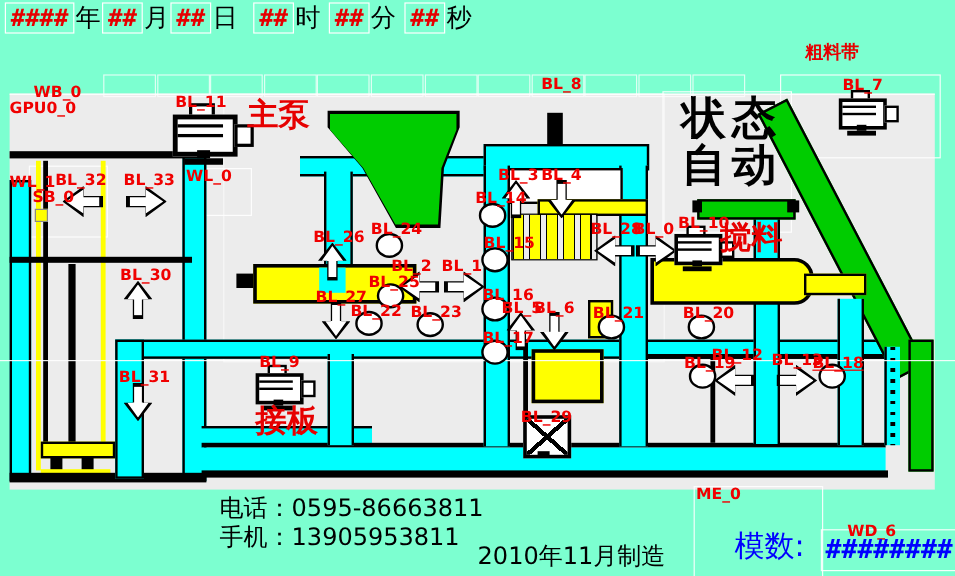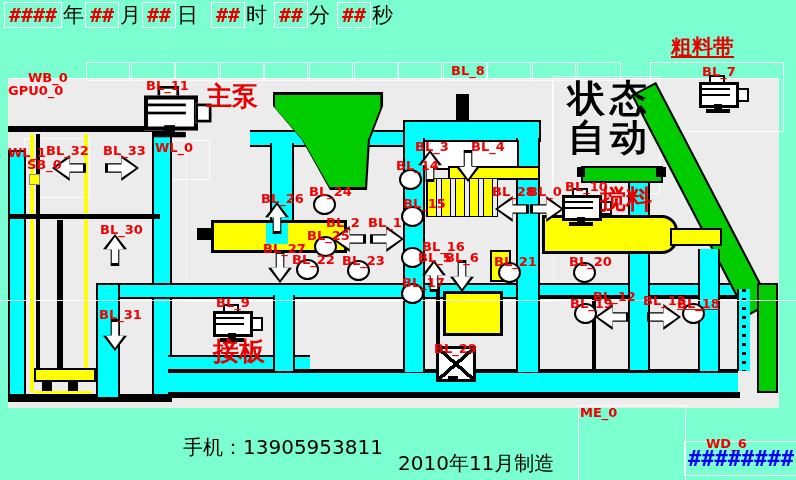--- a/index.html
+++ b/index.html
@@ -126,23 +126,27 @@
   </div>
 
   <div class="wbox" style="left:552px;top:76px;width:106px;height:116px;z-index:4;"></div>
   <div class="wbox" style="left:650px;top:62px;width:132px;height:68px;z-index:4;"></div>
   <div class="wbox" style="left:152px;top:140px;width:56px;height:38px;z-index:4;"></div>
   <div class="wbox" style="left:24px;top:138px;width:64px;height:58px;z-index:4;"></div>
   <div class="wbox" style="left:186px;top:78px;width:366px;height:222px;z-index:4;border-color:rgba(255,255,255,.6);"></div>
   <div class="sh" style="left:0;top:300px;width:796px;height:1px;background:rgba(255,255,255,.9);z-index:15;"></div>
 
   <div class="wbox" style="left:578px;top:405px;width:106px;height:74px;z-index:20;"></div>
+  <div class="modlabel">模数:</div>
   <div class="wbox" style="left:684px;top:441px;width:111px;height:33px;z-index:20;"></div>
   <div class="modval">########</div>
 
+  <div class="foot" style="left:183px;top:410px;">
+    <span>电话：</span><span>0595-86663811</span>
+  </div>
   <div class="foot" style="left:183px;top:434px;">
     <span>手机：</span><span>13905953811</span>
   </div>
   <div class="foot" style="left:398px;top:450px;">2010年11月制造</div>
 
   <div id="tags-layer">
       <div class="tag" style="left: 8px; top: 84px;">GPU0_0</div>
       <div class="tag" style="left: 28px; top: 71px;">WB_0</div>
       <div class="tag" style="left: 146px; top: 79px;">BL_11</div>
       <div style="position: absolute; left: 144px; top: 86px; width: 44px; height: 40px; z-index: 26; transform: scale(1.35); transform-origin: 0px 0px;">
@@ -174,21 +178,21 @@
       <div style="position: absolute; left: 105px; top: 155px; width: 34px; height: 26px; background: rgb(0, 0, 0); clip-path: polygon(0% 32%, 48% 32%, 48% 0%, 100% 50%, 48% 100%, 48% 68%, 0% 68%); z-index: 26;">
         <div style="position: absolute; inset: 3px; background: rgb(255, 255, 255); clip-path: polygon(0% 32%, 48% 32%, 48% 0%, 100% 50%, 48% 100%, 48% 68%, 0% 68%);"></div>
       </div>
       <div class="tag" style="left: 155px; top: 141px;">WL_0</div>
       <div class="tag" style="left: 27px; top: 158px;">SB_0</div>
       <div style="position: absolute; left: 29px; top: 174px; width: 9px; height: 9px; background: rgb(255, 255, 0); border: 1px solid rgb(136, 136, 136); z-index: 26;"></div>
       <div class="tag" style="left: 415px; top: 140px;">BL_3</div>
       <div style="position: absolute; left: 418px; top: 150px; width: 24px; height: 32px; background: rgb(0, 0, 0); clip-path: polygon(32% 100%, 32% 48%, 0% 48%, 50% 0%, 100% 48%, 68% 48%, 68% 100%); z-index: 26;">
         <div style="position: absolute; inset: 3px; background: rgb(255, 255, 255); clip-path: polygon(32% 100%, 32% 48%, 0% 48%, 50% 0%, 100% 48%, 68% 48%, 68% 100%);"></div>
       </div>
-      <div class="tag" style="left: 471px; top: 140px;">BL_4</div>
+      <div class="tag" style="left: 451px; top: 140px;">BL_4</div>
       <div style="position: absolute; left: 456px; top: 150px; width: 24px; height: 32px; background: rgb(0, 0, 0); clip-path: polygon(32% 0%, 32% 52%, 0% 52%, 50% 100%, 100% 52%, 68% 52%, 68% 0%); z-index: 26;">
         <div style="position: absolute; inset: 3px; background: rgb(255, 255, 255); clip-path: polygon(32% 0%, 32% 52%, 0% 52%, 50% 100%, 100% 52%, 68% 52%, 68% 0%);"></div>
       </div>
       <div class="tag" style="left: 396px; top: 159px;">BL_14</div>
       <div style="position: absolute; left: 399px; top: 169px; width: 19px; height: 17px; background: rgb(255, 255, 255); border: 2px solid rgb(0, 0, 0); border-radius: 50%; z-index: 26;"></div>
       <div class="tag" style="left: 261px; top: 192px;">BL_26</div>
       <div style="position: absolute; left: 265px; top: 202px; width: 24px; height: 32px; background: rgb(0, 0, 0); clip-path: polygon(32% 100%, 32% 48%, 0% 48%, 50% 0%, 100% 48%, 68% 48%, 68% 100%); z-index: 26;">
         <div style="position: absolute; inset: 3px; background: rgb(255, 255, 255); clip-path: polygon(32% 100%, 32% 48%, 0% 48%, 50% 0%, 100% 48%, 68% 48%, 68% 100%);"></div>
       </div>
       <div class="tag" style="left: 309px; top: 185px;">BL_24</div>
@@ -224,21 +228,21 @@
       <div class="tag" style="left: 307px; top: 229px;">BL_25</div>
       <div style="position: absolute; left: 314px; top: 236px; width: 19px; height: 17px; background: rgb(255, 255, 255); border: 2px solid rgb(0, 0, 0); border-radius: 50%; z-index: 26;"></div>
       <div class="tag" style="left: 263px; top: 242px;">BL_27</div>
       <div style="position: absolute; left: 268px; top: 251px; width: 24px; height: 32px; background: rgb(0, 0, 0); clip-path: polygon(32% 0%, 32% 52%, 0% 52%, 50% 100%, 100% 52%, 68% 52%, 68% 0%); z-index: 26;">
         <div style="position: absolute; inset: 3px; background: rgb(255, 255, 255); clip-path: polygon(32% 0%, 32% 52%, 0% 52%, 50% 100%, 100% 52%, 68% 52%, 68% 0%);"></div>
       </div>
       <div class="tag" style="left: 292px; top: 253px;">BL_22</div>
       <div style="position: absolute; left: 296px; top: 259px; width: 19px; height: 17px; background: rgb(255, 255, 255); border: 2px solid rgb(0, 0, 0); border-radius: 50%; z-index: 26;"></div>
       <div class="tag" style="left: 342px; top: 254px;">BL_23</div>
       <div style="position: absolute; left: 347px; top: 260px; width: 19px; height: 17px; background: rgb(255, 255, 255); border: 2px solid rgb(0, 0, 0); border-radius: 50%; z-index: 26;"></div>
-      <div class="tag" style="left: 422px; top: 240px;">BL_16</div>
+      <div class="tag" style="left: 402px; top: 240px;">BL_16</div>
       <div style="position: absolute; left: 401px; top: 247px; width: 19px; height: 17px; background: rgb(255, 255, 255); border: 2px solid rgb(0, 0, 0); border-radius: 50%; z-index: 26;"></div>
       <div class="tag" style="left: 418px; top: 251px;">BL_5</div>
       <div style="position: absolute; left: 422px; top: 260px; width: 24px; height: 32px; background: rgb(0, 0, 0); clip-path: polygon(32% 100%, 32% 48%, 0% 48%, 50% 0%, 100% 48%, 68% 48%, 68% 100%); z-index: 26;">
         <div style="position: absolute; inset: 3px; background: rgb(255, 255, 255); clip-path: polygon(32% 100%, 32% 48%, 0% 48%, 50% 0%, 100% 48%, 68% 48%, 68% 100%);"></div>
       </div>
       <div class="tag" style="left: 445px; top: 251px;">BL_6</div>
       <div style="position: absolute; left: 450px; top: 260px; width: 24px; height: 32px; background: rgb(0, 0, 0); clip-path: polygon(32% 0%, 32% 52%, 0% 52%, 50% 100%, 100% 52%, 68% 52%, 68% 0%); z-index: 26;">
         <div style="position: absolute; inset: 3px; background: rgb(255, 255, 255); clip-path: polygon(32% 0%, 32% 52%, 0% 52%, 50% 100%, 100% 52%, 68% 52%, 68% 0%);"></div>
       </div>
       <div class="tag" style="left: 402px; top: 276px;">BL_17</div>
@@ -278,17 +282,17 @@
       <div style="position: absolute; left: 647px; top: 304px; width: 34px; height: 26px; background: rgb(0, 0, 0); clip-path: polygon(0% 32%, 48% 32%, 48% 0%, 100% 50%, 48% 100%, 48% 68%, 0% 68%); z-index: 26;">
         <div style="position: absolute; inset: 3px; background: rgb(255, 255, 255); clip-path: polygon(0% 32%, 48% 32%, 48% 0%, 100% 50%, 48% 100%, 48% 68%, 0% 68%);"></div>
       </div>
       <div class="tag" style="left: 677px; top: 297px; text-decoration: underline;">BL_18</div>
       <div style="position: absolute; left: 682px; top: 303px; width: 19px; height: 17px; background: rgb(255, 255, 255); border: 2px solid rgb(0, 0, 0); border-radius: 50%; z-index: 26;"></div>
       <div class="tag" style="left: 580px; top: 406px;">ME_0</div>
       <div class="tag" style="left: 687px; top: 437px; padding-left: 19px;">WD_6</div>
     </div>
   <div id="ann-layer">
       <div class="ann" style="left: 206px; top: 83px; font-size: 26px;">主泵</div>
-      <div class="ann" style="left: 671px; top: 36px; font-size: 21px; text-decoration: underline;">粗料带</div>
+      <div class="ann" style="left: 671px; top: 36px; font-size: 15px;">粗料带</div>
       <div class="ann" style="left: 600px; top: 186px; font-size: 26px;">搅料</div>
       <div class="ann" style="left: 213px; top: 338px; font-size: 26px;">接板</div>
     </div>
 </div>
 
 </body></html>

